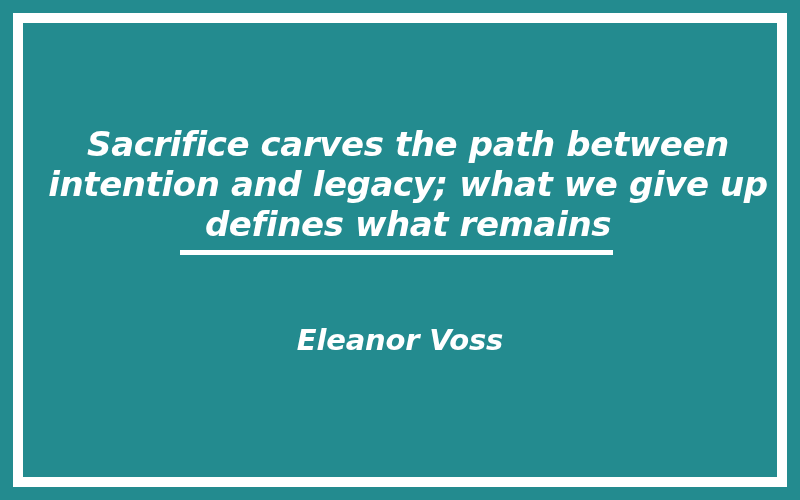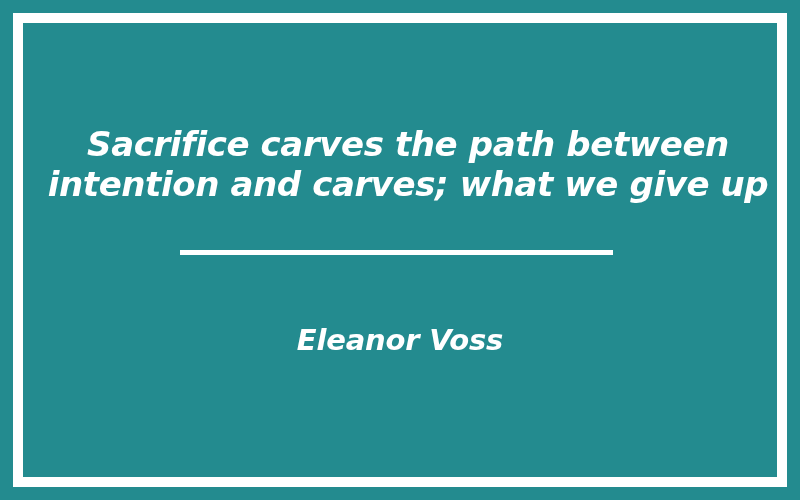--- a/index.html
+++ b/index.html
@@ -100,21 +100,22 @@
 <body>
 
 <div class="quote-card">
 
   <div class="frame"></div>
 
   <div class="content">
 
     <div class="quote-block">
       <span class="quote-line">Sacrifice carves the path between</span>
-      <span class="quote-line">intention and carves; what we give up</span>
+      <span class="quote-line">intention and legacy; what we give up</span>
+      <span class="quote-line">defines what remains</span>
     </div>
 
     <div class="divider"></div>
 
     <div class="author">Eleanor Voss</div>
 
   </div>
 </div>
 
 </body></html>

